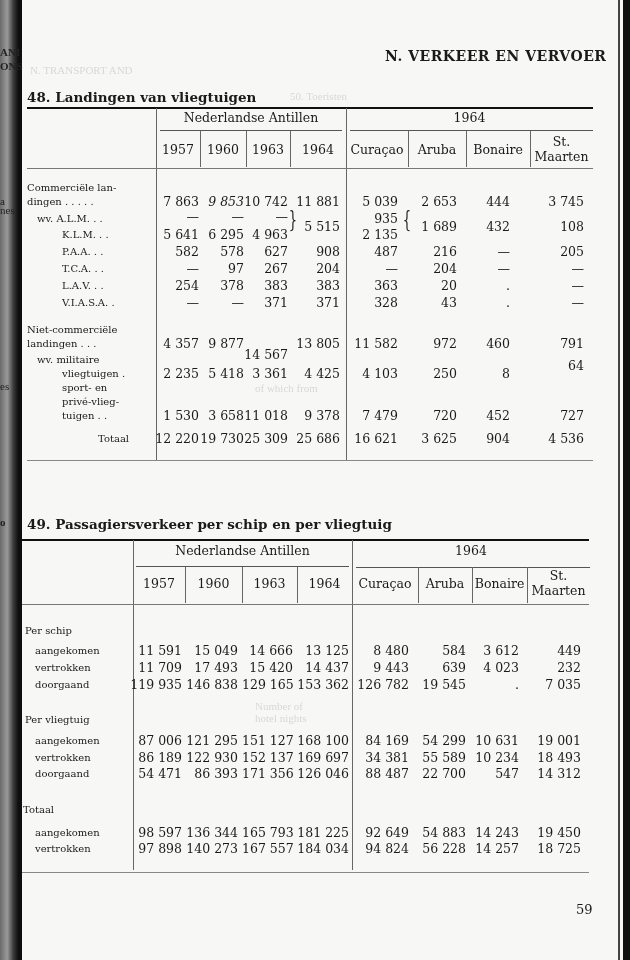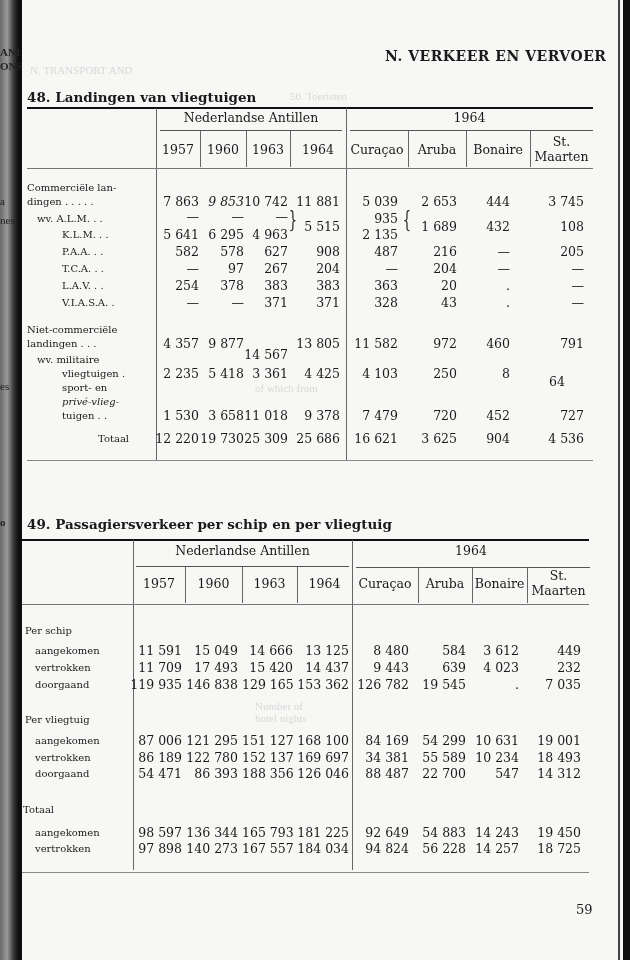--- a/index.html
+++ b/index.html
@@ -28,21 +28,21 @@
 <body>
 
 <div class="binding"></div>
 <div class="binding-edge"></div>
 <div class="right-edge"></div>
 <div class="right-edge2"></div>
 
 <div class="margin-frag" style="top:46px;font-weight:bold;">ANI</div>
 <div class="margin-frag" style="top:60px;font-weight:bold;">ONS</div>
 <div class="margin-frag" style="top:195px;">a</div>
-<div class="margin-frag" style="top:214px;">nes</div>
+<div class="margin-frag" style="top:204px;">nes</div>
 <div class="margin-frag" style="top:380px;">es</div>
 <div class="margin-frag" style="top:516px;font-weight:bold;">o</div>
 
 <div class="ghost" style="left:30px;top:64px;">N. TRANSPORT AND</div>
 <div class="ghost" style="left:290px;top:90px;">50. Toeristen</div>
 <div class="ghost" style="left:255px;top:382px;">of which from</div>
 <div class="ghost" style="left:255px;top:700px;">Number of</div>
 <div class="ghost" style="left:255px;top:712px;">hotel nights</div>
 
 <div class="page-header">N.  VERKEER EN VERVOER</div>
@@ -82,21 +82,21 @@
 <div class="lbl" style="left:62px;top:228px;">K.L.M.  . .</div>
 <div class="lbl" style="left:62px;top:245px;">P.A.A.  . .</div>
 <div class="lbl" style="left:62px;top:262px;">T.C.A.  . .</div>
 <div class="lbl" style="left:62px;top:279px;">L.A.V.  . .</div>
 <div class="lbl" style="left:62px;top:296px;">V.I.A.S.A.  .</div>
 <div class="lbl" style="left:27px;top:323px;">Niet-commerciële</div>
 <div class="lbl" style="left:27px;top:337px;">landingen  . . .</div>
 <div class="lbl" style="left:37px;top:353px;">wv.  militaire</div>
 <div class="lbl" style="left:62px;top:367px;">vliegtuigen .</div>
 <div class="lbl" style="left:62px;top:381px;">sport-  en</div>
-<div class="lbl" style="left:62px;top:395px;font-style:italic;">privé-vlieg-</div>
+<div class="lbl" style="left:62px;top:395px;">privé-vlieg-</div>
 <div class="lbl" style="left:62px;top:409px;">tuigen  . .</div>
 <div class="lbl" style="left:98px;top:432px;">Totaal</div>
 
 <div class="cell r" style="left:150px;width:49px;top:195px;">7 863</div>
 <div class="cell r" style="left:200px;width:44px;top:195px;font-style:italic;">9 853</div>
 <div class="cell r" style="left:244px;width:44px;top:195px;">10 742</div>
 <div class="cell r" style="left:290px;width:50px;top:195px;">11 881</div>
 <div class="cell r" style="left:346px;width:52px;top:195px;">5 039</div>
 <div class="cell r" style="left:408px;width:49px;top:195px;">2 653</div>
 <div class="cell r" style="left:466px;width:44px;top:195px;">444</div>
@@ -164,21 +164,21 @@
 <div class="cell r" style="left:466px;width:44px;top:337px;">460</div>
 <div class="cell r" style="left:530px;width:54px;top:337px;">791</div>
 
 <div class="cell r" style="left:150px;width:49px;top:367px;">2 235</div>
 <div class="cell r" style="left:200px;width:44px;top:367px;">5 418</div>
 <div class="cell r" style="left:244px;width:44px;top:367px;">3 361</div>
 <div class="cell r" style="left:290px;width:50px;top:367px;">4 425</div>
 <div class="cell r" style="left:346px;width:52px;top:367px;">4 103</div>
 <div class="cell r" style="left:408px;width:49px;top:367px;">250</div>
 <div class="cell r" style="left:466px;width:44px;top:367px;">8</div>
-<div class="cell r" style="left:530px;width:54px;top:375px;text-align:center;">64</div>
+<div class="cell r" style="left:530px;width:54px;top:359px;">64</div>
 
 <div class="cell r" style="left:150px;width:49px;top:409px;">1 530</div>
 <div class="cell r" style="left:200px;width:44px;top:409px;">3 658</div>
 <div class="cell r" style="left:244px;width:44px;top:409px;">11 018</div>
 <div class="cell r" style="left:290px;width:50px;top:409px;">9 378</div>
 <div class="cell r" style="left:346px;width:52px;top:409px;">7 479</div>
 <div class="cell r" style="left:408px;width:49px;top:409px;">720</div>
 <div class="cell r" style="left:466px;width:44px;top:409px;">452</div>
 <div class="cell r" style="left:530px;width:54px;top:409px;">727</div>
 
@@ -264,31 +264,31 @@
 <div class="cell r" style="left:133px;width:49px;top:734px;">87 006</div>
 <div class="cell r" style="left:185px;width:53px;top:734px;">121 295</div>
 <div class="cell r" style="left:242px;width:51px;top:734px;">151 127</div>
 <div class="cell r" style="left:297px;width:52px;top:734px;">168 100</div>
 <div class="cell r" style="left:352px;width:57px;top:734px;">84 169</div>
 <div class="cell r" style="left:418px;width:48px;top:734px;">54 299</div>
 <div class="cell r" style="left:472px;width:47px;top:734px;">10 631</div>
 <div class="cell r" style="left:527px;width:54px;top:734px;">19 001</div>
 
 <div class="cell r" style="left:133px;width:49px;top:751px;">86 189</div>
-<div class="cell r" style="left:185px;width:53px;top:751px;">122 780</div>
+<div class="cell r" style="left:185px;width:53px;top:751px;">122 930</div>
 <div class="cell r" style="left:242px;width:51px;top:751px;">152 137</div>
 <div class="cell r" style="left:297px;width:52px;top:751px;">169 697</div>
 <div class="cell r" style="left:352px;width:57px;top:751px;">34 381</div>
 <div class="cell r" style="left:418px;width:48px;top:751px;">55 589</div>
 <div class="cell r" style="left:472px;width:47px;top:751px;">10 234</div>
 <div class="cell r" style="left:527px;width:54px;top:751px;">18 493</div>
 
 <div class="cell r" style="left:133px;width:49px;top:767px;">54 471</div>
 <div class="cell r" style="left:185px;width:53px;top:767px;">86 393</div>
-<div class="cell r" style="left:242px;width:51px;top:767px;">188 356</div>
+<div class="cell r" style="left:242px;width:51px;top:767px;">171 356</div>
 <div class="cell r" style="left:297px;width:52px;top:767px;">126 046</div>
 <div class="cell r" style="left:352px;width:57px;top:767px;">88 487</div>
 <div class="cell r" style="left:418px;width:48px;top:767px;">22 700</div>
 <div class="cell r" style="left:472px;width:47px;top:767px;">547</div>
 <div class="cell r" style="left:527px;width:54px;top:767px;">14 312</div>
 
 <div class="cell r" style="left:133px;width:49px;top:826px;">98 597</div>
 <div class="cell r" style="left:185px;width:53px;top:826px;">136 344</div>
 <div class="cell r" style="left:242px;width:51px;top:826px;">165 793</div>
 <div class="cell r" style="left:297px;width:52px;top:826px;">181 225</div>

